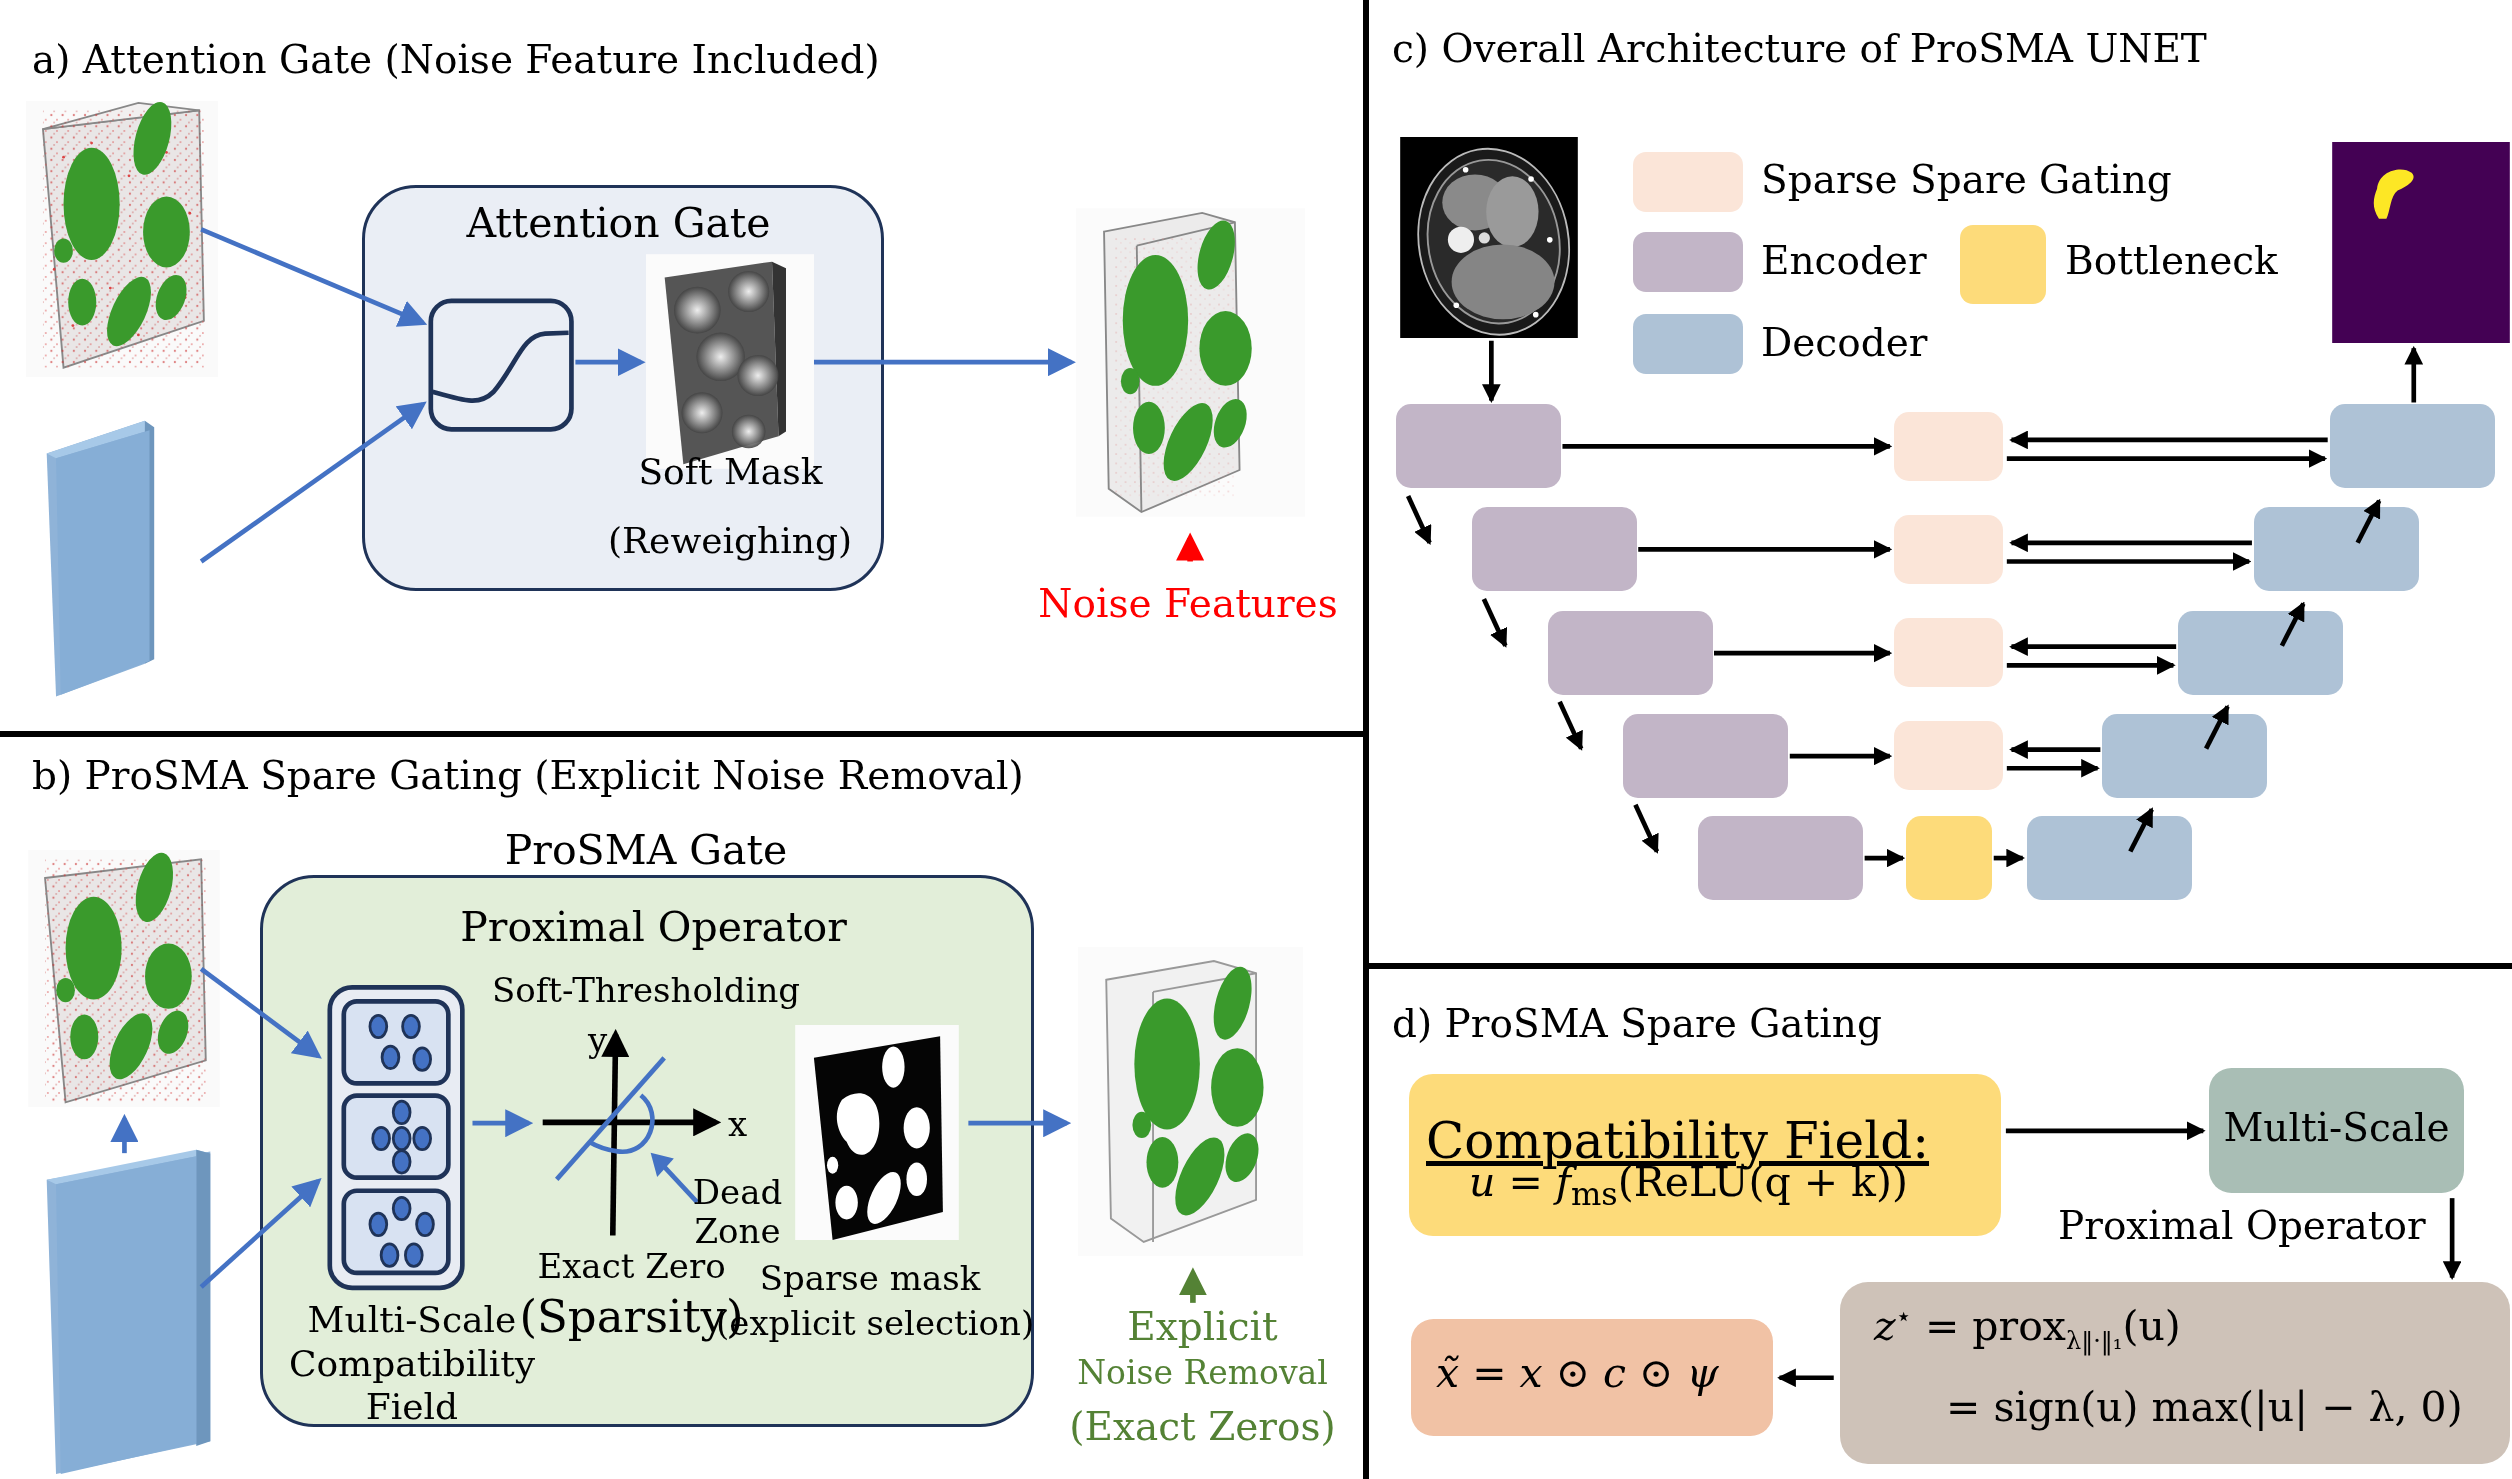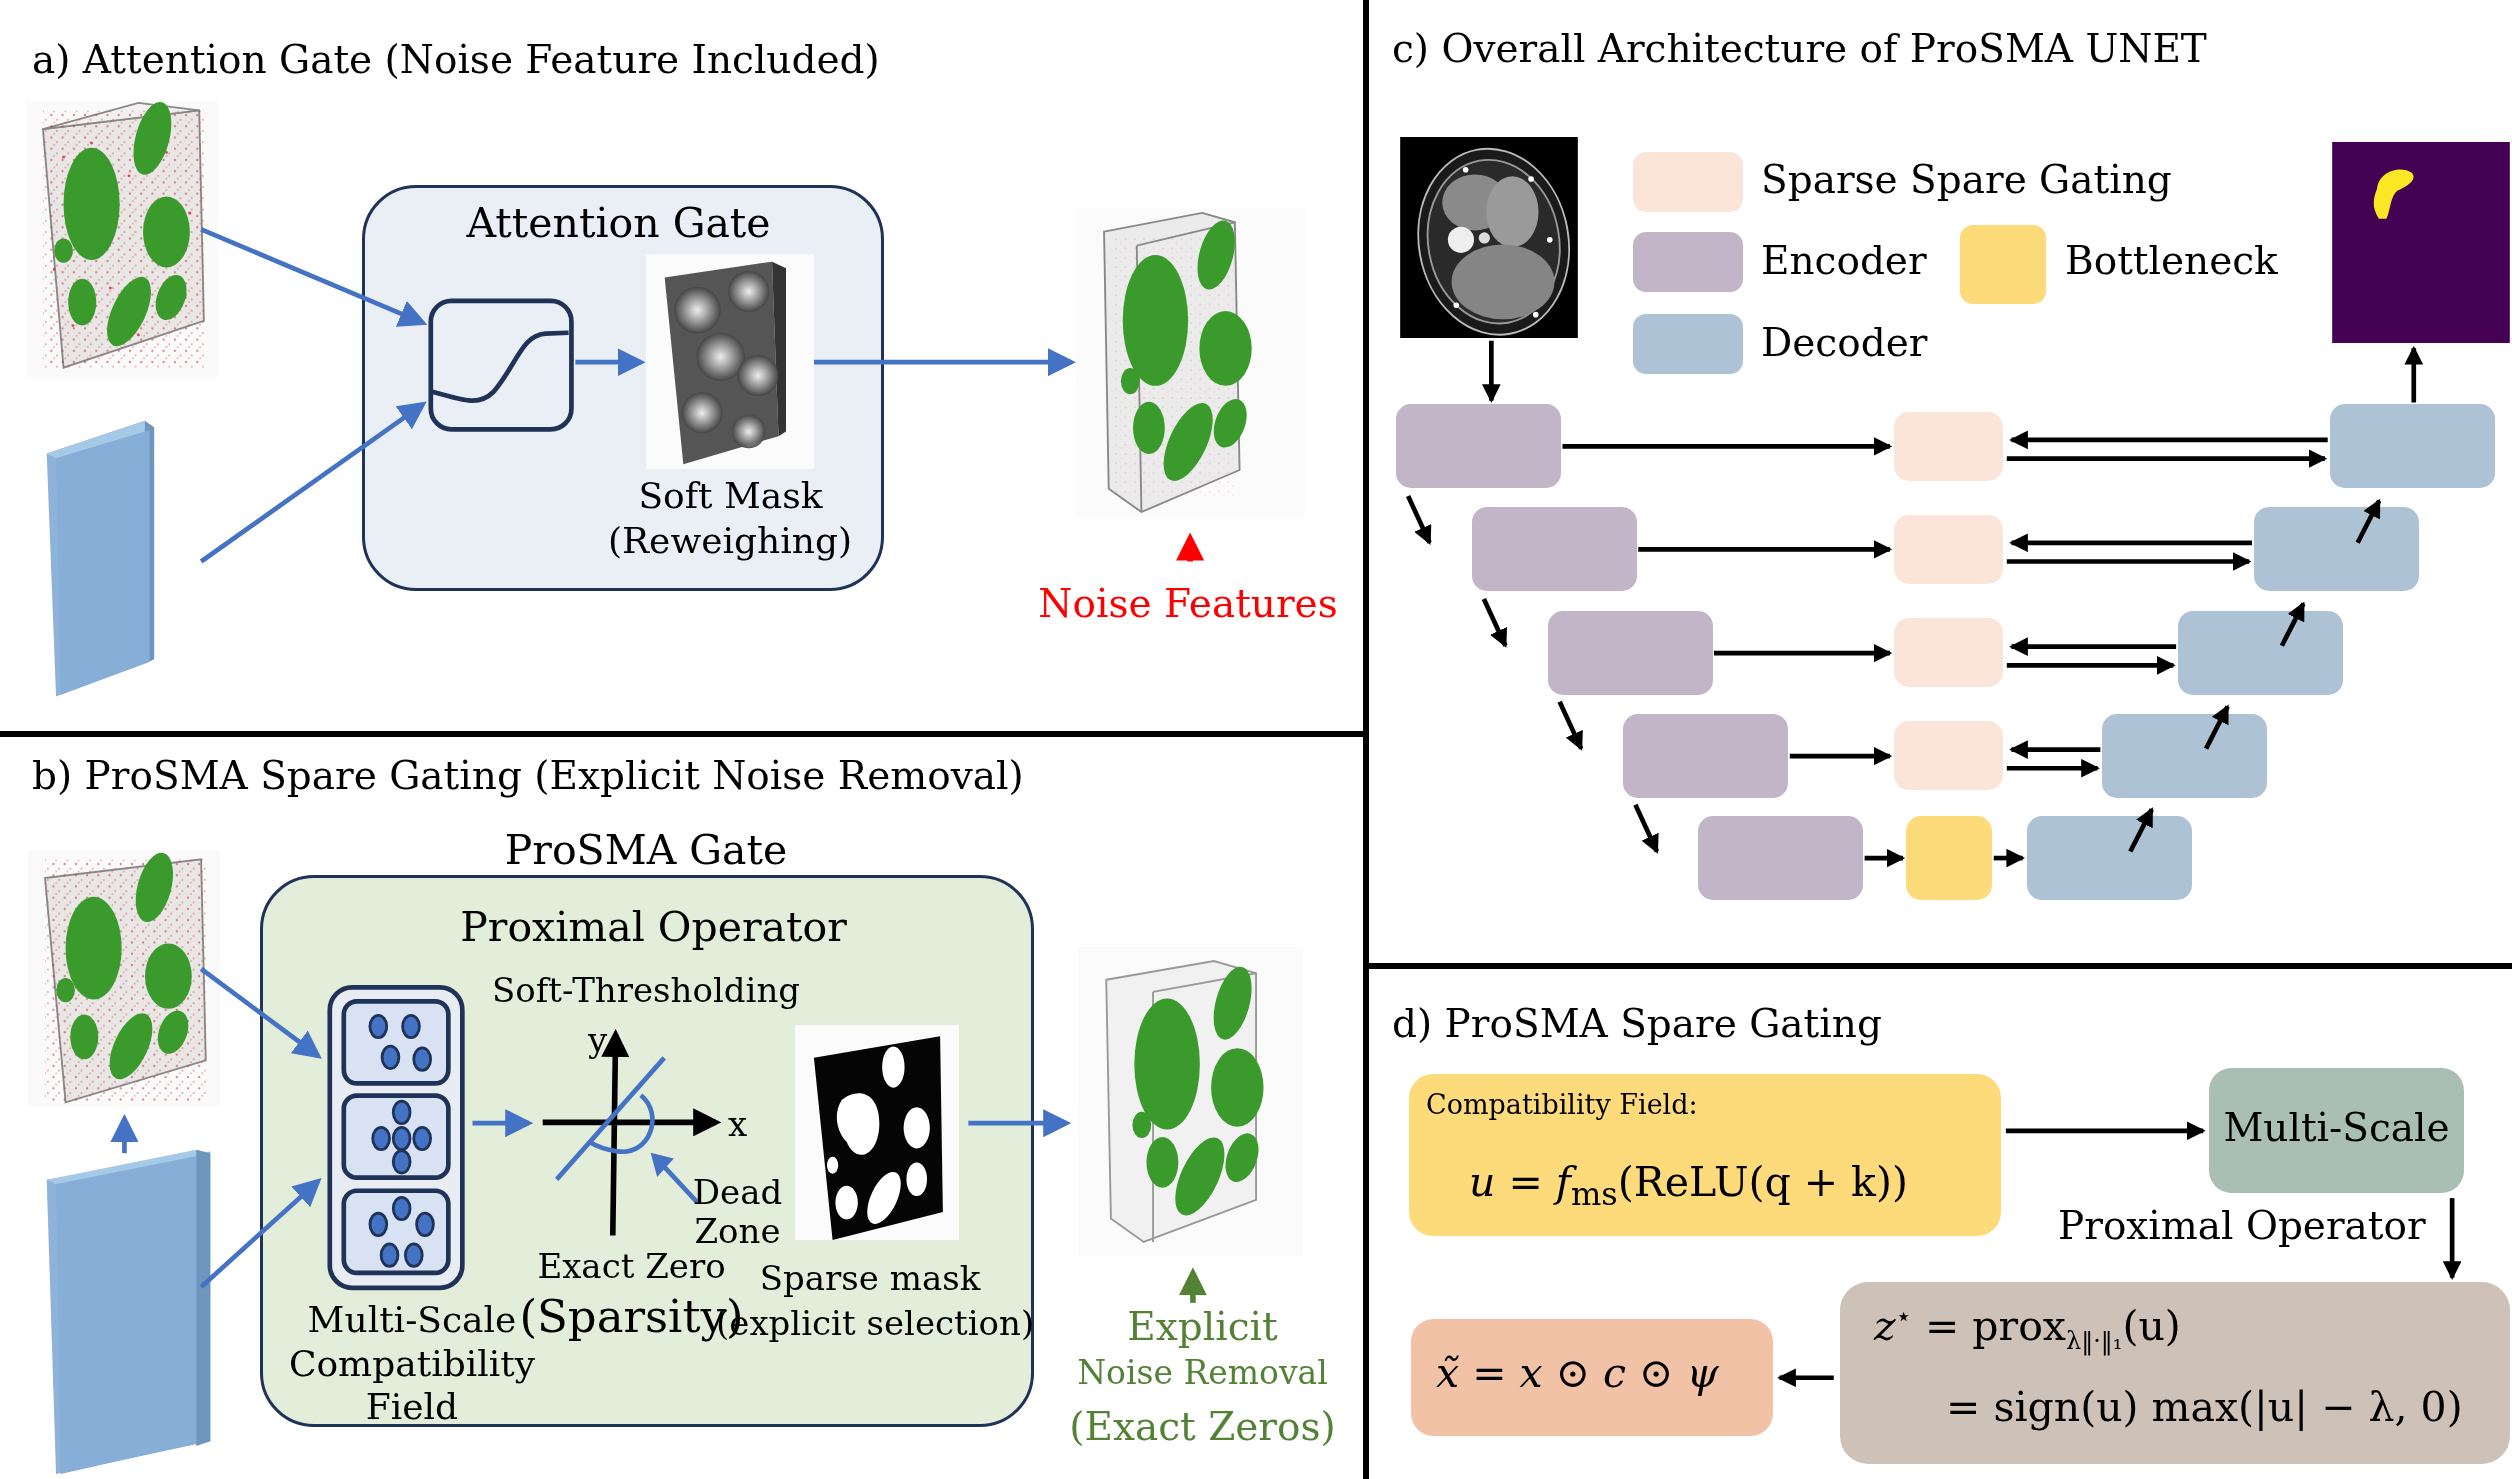--- a/index.html
+++ b/index.html
@@ -89,21 +89,21 @@
     <g fill="url(#blob)" opacity="0.9">
       <circle cx="55" cy="60" r="25"></circle>
         <circle cx="110" cy="40" r="22"></circle>
         <circle cx="80" cy="110" r="26"></circle>
       <circle cx="120" cy="130" r="22"></circle>
         <circle cx="60" cy="170" r="22"></circle>
         <circle cx="110" cy="190" r="18"></circle>
     </g>
   </svg>
 
-  <div class="abs lbl" style="left:618px; top:472px; width:225px;">Soft Mask</div>
+  <div class="abs lbl" style="left:618px; top:448px; width:225px;">Soft Mask</div>
   <div class="abs lbl" style="left:599px; top:517px; width:262px;">(Reweighing)</div>
 
   <svg style="left:0; top:0;" width="1366" height="730" viewBox="0 0 1460 780">
     <defs>
       <marker id="bluehead" markerWidth="6" markerHeight="6" refX="5" refY="3" orient="auto" markerUnits="strokeWidth">
         <path d="M0,0 L6,3 L0,6 Z" fill="#4472c4"></path>
       </marker>
       <marker id="redhead" markerWidth="5" markerHeight="5" refX="4" refY="2.5" orient="auto" markerUnits="strokeWidth">
         <path d="M0,0 L5,2.5 L0,5 Z" fill="#ff0000"></path>
       </marker>
@@ -369,21 +369,21 @@
       <line x1="898" y1="800" x2="921" y2="755"></line>
       <line x1="817" y1="910" x2="840" y2="865"></line>
     </g>
   </svg>
 </div>
 
 <div>
   <div class="abs title" style="left:1392px; top:1001px;">d) ProSMA Spare Gating</div>
 
   <div class="abs" style="left:1409px; top:1074px; width:592px; height:162px; background:#fddb7a; border-radius:24px;"></div>
-  <div class="abs" style="left:1426px; top:1089px; font-size:27px;">Compatibility Field:</div>
+  <div class="abs" style="left:1426px; top:1112px; font-size:50px;text-decoration:underline;">Compatibility Field:</div>
   <div class="abs" style="left:1469px; top:1158px; font-size:41px; white-space:nowrap;">
     <span class="math">u</span><span> = </span><span class="math">f</span><sub style="font-size:32px;">ms</sub><span>(ReLU(q + k))</span>
   </div>
 
   <div class="abs" style="left:2209px; top:1068px; width:255px; height:125px; background:#a9beb5; border-radius:22.5px;"></div>
   <div class="abs lbl" style="left:2209px; top:1102px; width:255px; font-size:39px;">Multi-Scale</div>
 
   <div class="abs" style="left:2058px; top:1203px; font-size:39px;">Proximal Operator</div>
 
   <div class="abs" style="left:1840px; top:1282px; width:670px; height:182px; background:#cec2b8; border-radius:28px;"></div>

